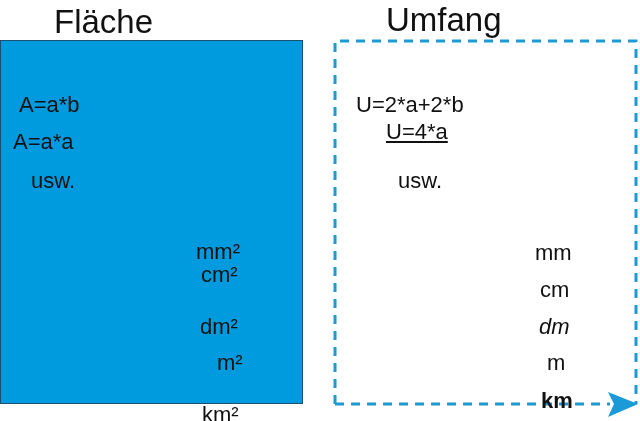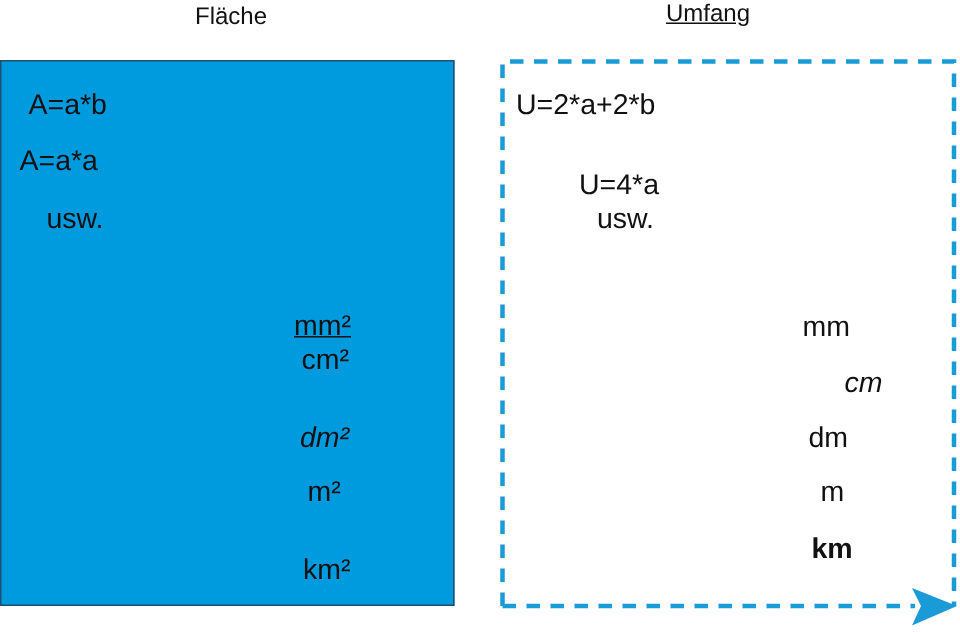--- a/index.html
+++ b/index.html
@@ -1,50 +1,50 @@
 <!DOCTYPE html>
 <html><head>
 <meta charset="utf-8">
 <style>
   html, body { margin:0; padding:0; background:#ffffff; }
   body { width:640px; height:421px; position:relative; overflow:hidden;
          font-family:"Liberation Sans", sans-serif; color:#111; }
-  .title { position:absolute; top:3px; font-size:16px; text-align:center; width:200px; }
+  .title { position:absolute; top:3px; font-size:33px; width:200px; }
   #t-area { left:54px; }
-  #t-perim { left:372px; top:1px;text-decoration:underline; }
+  #t-perim { left:386px; top:1px; }
   .area-box { position:absolute; left:0; top:40px; width:303px; height:364px;
               background:#009bdf; border:1px solid #1f4f6e; box-sizing:border-box; }
-  .line { position:absolute; font-size:19px; white-space:nowrap; }
+  .line { position:absolute; font-size:22px; white-space:nowrap;margin-top:32px; }
   .svg-wrap { position:absolute; left:0; top:0; width:640px; height:421px; pointer-events:none; }
 </style>
 </head>
 <body>
 
 <div id="t-area" class="title">Fläche</div>
 <div id="t-perim" class="title">Umfang</div>
 
 <div class="area-box"></div>
 
 <svg class="svg-wrap" viewBox="0 0 640 421">
   <path d="M 335 404 L 335 41 L 636 41 L 636 404" fill="none" stroke="#1a9ad6" stroke-width="3" stroke-dasharray="9 7"></path>
   <path d="M 335 404 L 610 404" fill="none" stroke="#1a9ad6" stroke-width="3" stroke-dasharray="9 7"></path>
   <polygon points="608,392 638,404 608,417 614,404" fill="#1a9ad6"></polygon>
 </svg>
 
 <div class="line" style="left:19px; top:60px;">A=a*b</div>
 <div class="line" style="left:13px; top:97px;text-align:center;">A=a*a</div>
 <div class="line" style="left:31px; top:136px;">usw.</div>
 
-<div class="line" style="left:196px; top:207px;text-decoration:underline;">mm²</div>
+<div class="line" style="left:196px; top:207px;">mm²</div>
 <div class="line" style="left:201px; top:230px;">cm²</div>
-<div class="line" style="left:200px; top:282px;font-style:italic;">dm²</div>
-<div class="line" style="left:205px; top:318px;">m²</div>
+<div class="line" style="left:200px; top:282px;">dm²</div>
+<div class="line" style="left:217px; top:318px;">m²</div>
 <div class="line" style="left:202px; top:370px;">km²</div>
 
-<div class="line" style="left:344px; top:60px;">U=2*a+2*b</div>
-<div class="line" style="left:386px; top:113px;">U=4*a</div>
+<div class="line" style="left:356px; top:60px;">U=2*a+2*b</div>
+<div class="line" style="left:386px; top:87px;text-decoration:underline;">U=4*a</div>
 <div class="line" style="left:398px; top:136px;">usw.</div>
 
 <div class="line" style="left:535px; top:208px;">mm</div>
-<div class="line" style="left:563px; top:245px;font-style:italic;">cm</div>
-<div class="line" style="left:539px; top:282px;">dm</div>
+<div class="line" style="left:540px; top:245px;">cm</div>
+<div class="line" style="left:539px; top:282px;font-style:italic;">dm</div>
 <div class="line" style="left:547px; top:318px;">m</div>
 <div class="line" style="left:541px; top:356px;font-weight:bold;">km</div>
 
 </body></html>

